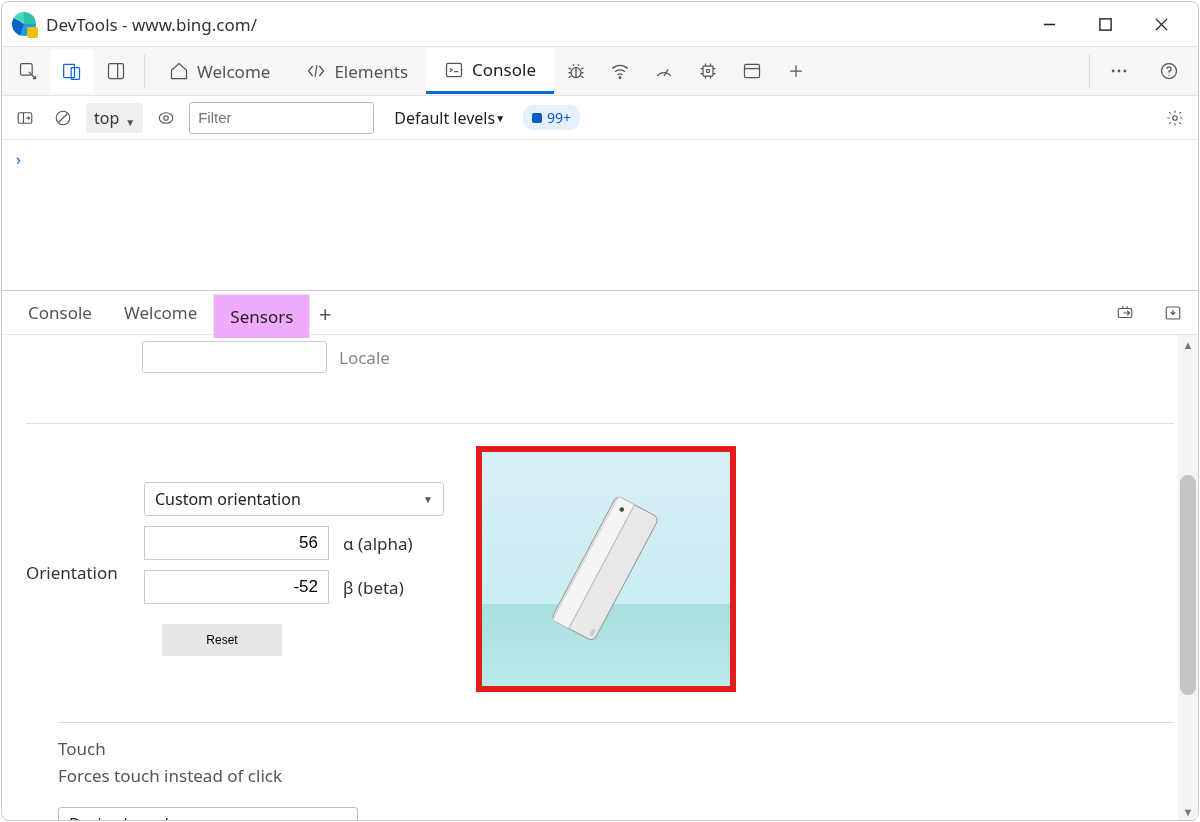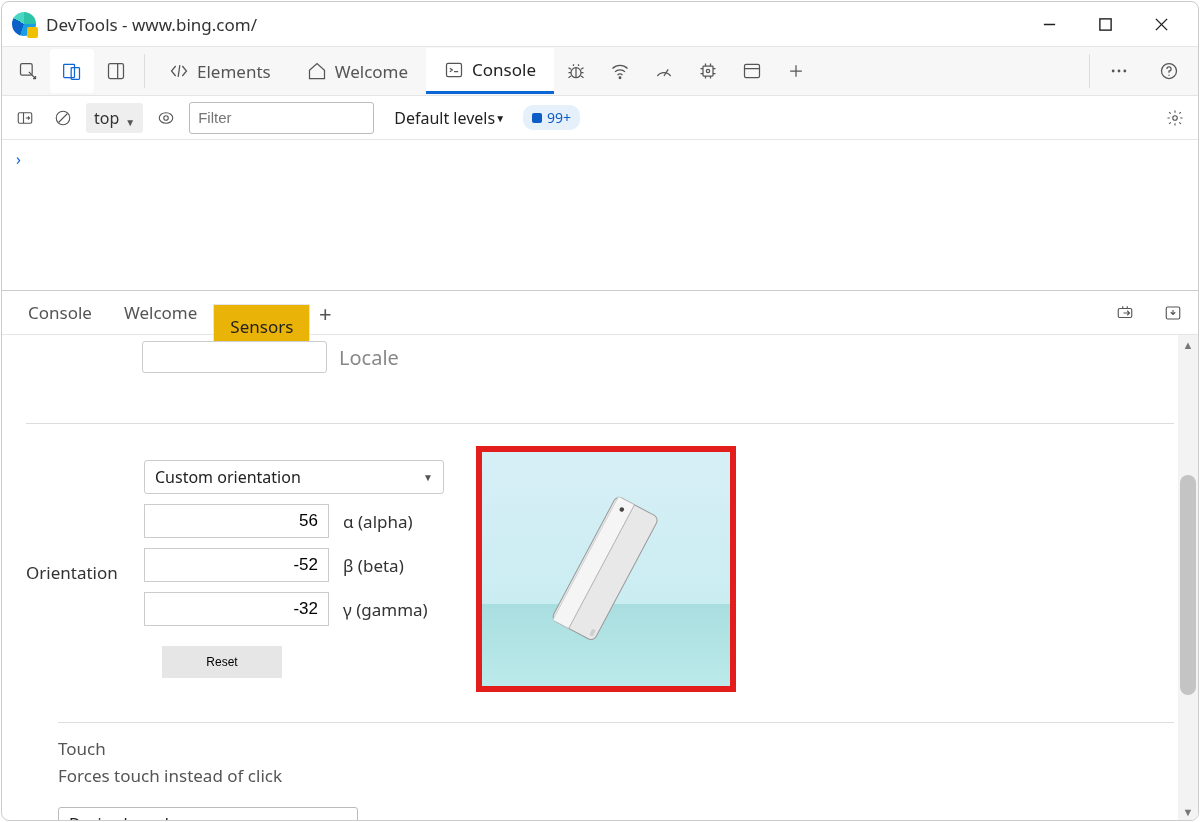--- a/index.html
+++ b/index.html
@@ -42,29 +42,29 @@
   .badge::before{content:"";width:10px;height:10px;background:#0b5cc4;border-radius:2px;display:inline-block;}
   .gear { margin-left:auto; }
   
   .consolebody { height:150px; padding:8px 14px; }
   .prompt { color:#0b66d6; font-size:16px; }
   
   .drawer { border-top:1px solid #ccc; display:flex; flex-direction:column; flex:1; min-height:0; }
   .drawtabs { display:flex; align-items:center; height:44px; border-bottom:1px solid #e5e5e5; padding:0 10px; }
   .drawtab { padding:0 16px; height:44px; display:flex; align-items:center; color:#555; font-size:17px; cursor:pointer; }
   .drawtab.active { background:#fff; color:#222; border-bottom:2px solid transparent; box-shadow:0 1px 0 #fff; }
-  .drawtabs .active{background:#eab308; position:relative; top:13px; border:1px solid #e5e5e5; border-bottom:none;}
+  .drawtabs .active{background:#f0abfc; position:relative; top:3px; border:1px solid #e5e5e5; border-bottom:none;}
   .drawplus { width:30px; display:flex; align-items:center; justify-content:center; color:#555; font-size:22px; cursor:pointer; }
   .drawright { margin-left:auto; display:flex; gap:18px; }
   .drawright svg{width:18px;height:18px;stroke:#555;stroke-width:1.5;fill:none;}
   
   .drawbody { flex:1; overflow:hidden; position:relative; padding:0 0 0 0; }
   .localefield { display:flex; align-items:center; gap:12px; margin:6px 0 0 140px; }
   .textin { width:185px; height:32px; border:1px solid #ccc; border-radius:3px; padding:0 8px; font-size:15px; }
-  .localelabel{ color:#888; font-size:20px;}
+  .localelabel{ color:#888; font-size:17px;}
   
   .hr { height:1px; background:#ddd; margin:50px 24px 22px 24px; }
   .hr2 { height:1px; background:#ddd; margin:30px 24px 14px 56px; }
   
   .orientation { display:flex; align-items:center; margin:0 24px; gap:22px; }
   .olabel { width:96px; font-size:17px; color:#333; padding-top:6px;}
   .ocol { display:flex; flex-direction:column; gap:10px; }
   .select { width:300px; height:34px; border:1px solid #ccc; border-radius:3px; background:#fff; padding:0 10px; font-size:16px; display:flex; align-items:center; justify-content:space-between; cursor:pointer;}
   .numrow { display:flex; align-items:center; gap:14px; }
   .numin { width:185px; height:34px; border:1px solid #ccc; border-radius:0; text-align:right; padding:0 10px; font-size:17px; }
@@ -128,29 +128,29 @@
       </div>
     <div class="iconbtn">
         <svg viewBox="0 0 24 24">
           <rect x="3" y="3" width="18" height="18" rx="2"></rect>
           <line x1="14" y1="3" x2="14" y2="21"></line>
         </svg>
       </div>
     <div class="sep"></div>
     <div class="tab">
       <svg viewBox="0 0 24 24">
-          <path d="M8 6 L3 12 L8 18 M16 6 L21 12 L16 18 M13 5 L11 19"></path>
-        </svg>
-      <span>Elements</span>
+          <path d="M3 11 L12 3 L21 11 V21 H3 Z"></path>
+        </svg>
+      <span>Welcome</span>
     </div>
     <div class="tab">
       <svg viewBox="0 0 24 24">
-          <path d="M3 11 L12 3 L21 11 V21 H3 Z"></path>
-        </svg>
-      <span>Welcome</span>
+          <path d="M8 6 L3 12 L8 18 M16 6 L21 12 L16 18 M13 5 L11 19"></path>
+        </svg>
+      <span>Elements</span>
     </div>
     <div class="tab active">
       <svg viewBox="0 0 24 24">
           <rect x="3" y="4" width="18" height="16" rx="2"></rect>
           <path d="M7 10 L10 12 L7 14 M12 14 H17"></path>
         </svg>
       <span>Console</span>
     </div>
     <div class="iconbtn">
         <svg viewBox="0 0 24 24">
@@ -297,24 +297,20 @@
               <span class="scopearrow">▼</span>
           </div>
           <div class="numrow">
             <input class="numin" value="56" style="">
             <span class="greek">α (alpha)</span>
           </div>
           <div class="numrow">
             <input class="numin" value="-52" style="">
             <span class="greek">β (beta)</span>
           </div>
-          <div class="numrow">
-            <input class="numin" value="-32" style="">
-            <span class="greek">γ (gamma)</span>
-          </div>
           <button class="resetbtn">Reset</button>
         </div>
 
         <div class="phoneframe">
           <div class="sky"></div>
           <div class="ground"></div>
           <svg class="phone3d" width="180" height="220" viewBox="0 0 180 220">
             <g transform="rotate(-62 90 110)">
               <rect x="20" y="85" width="140" height="48" rx="6" fill="#e8e8e8" stroke="#999"></rect>
               <rect x="20" y="87" width="140" height="18" fill="#f5f5f5" stroke="#bbb" stroke-width="0.5"></rect>

